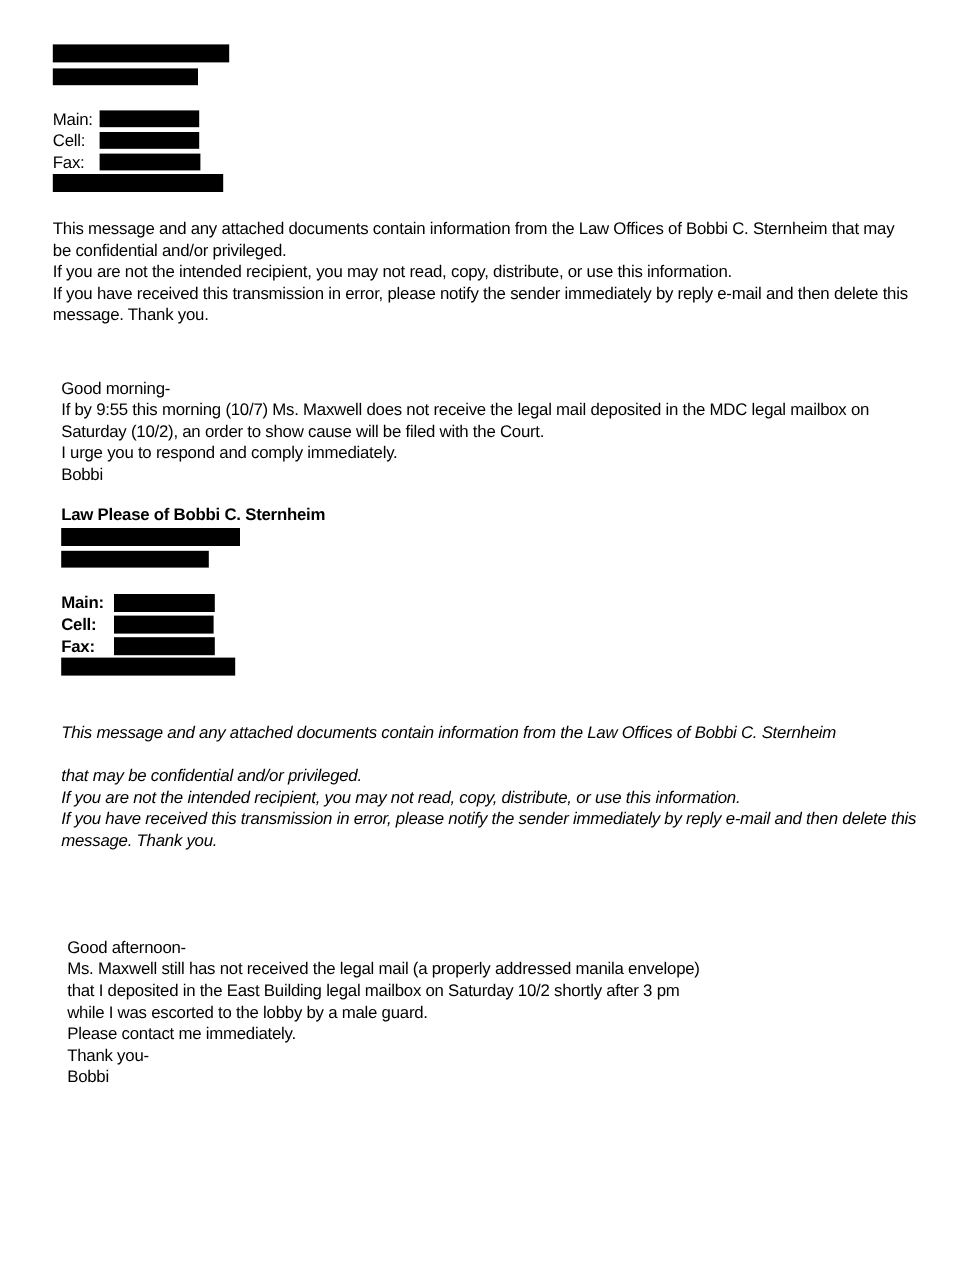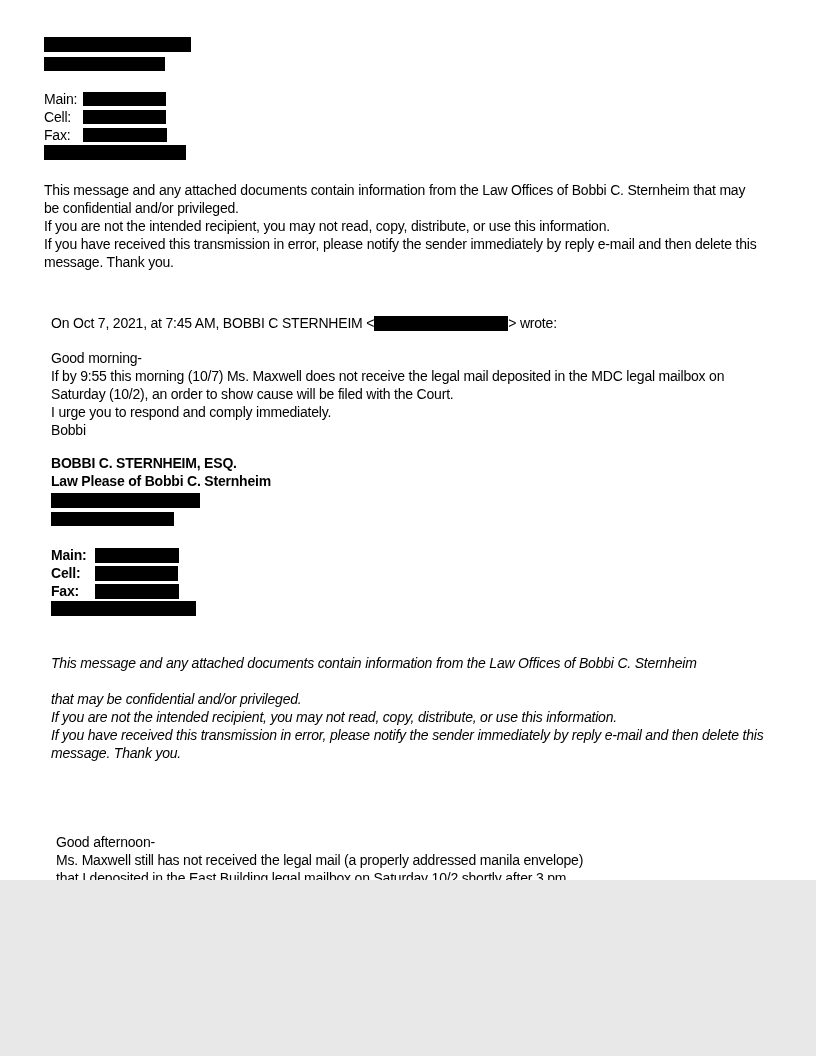--- a/index.html
+++ b/index.html
@@ -1,18 +1,18 @@
 <!DOCTYPE html>
 <html><head>
 <meta charset="utf-8">
 <style>
   html, body { margin: 0; padding: 0; background: #e8e8e8; }
   .page {
     width: 816px;
-    height: 880px;
+    height: 1056px;
     margin: 0 auto;
     background: #ffffff;
     color: #000000;
     font-family: "Liberation Sans", "DejaVu Sans", sans-serif;
     font-size: 14px;
     letter-spacing: -0.2px;
     line-height: 18px;
     box-sizing: border-box;
     padding: 37px 44px 0 44px;
     overflow: hidden;
@@ -63,29 +63,27 @@
       </div>
     </div>
     <div class="bar" style="width:142px;height:15px;margin-top:1px;"></div>
   </div>
 
   <p class="disclaimer pre" style="margin-top:21px;">This message and any attached documents contain information from the Law Offices of Bobbi C. Sternheim that may be confidential and/or privileged.
 If you are not the intended recipient, you may not read, copy, distribute, or use this information.
 If you have received this transmission in error, please notify the sender immediately by reply e-mail and then delete this message. Thank you.</p>
 
   <div class="quote" style="margin-top:43px;">
-    <p class="quote-header"><span>On Oct 7, 2021, at 7:45 AM, BOBBI C STERNHEIM &lt;</span><span class="inline-bar"></span><span>&gt; wrote:</span></p>
 
     <p class="email-body pre">Good morning-
 If by 9:55 this morning (10/7) Ms. Maxwell does not receive the legal mail deposited in the MDC legal mailbox on Saturday (10/2), an order to show cause will be filed with the Court.
 I urge you to respond and comply immediately.
 Bobbi</p>
 
     <div class="signature">
-      <div class="bold">BOBBI C. STERNHEIM, ESQ.</div>
       <div class="bold">Law Please of Bobbi C. Sternheim</div>
       <div class="bar" style="width:149px;height:15px;margin-top:3px;"></div>
       <div class="bar" style="width:123px;height:14px;margin-top:4px;"></div>
 
       <div class="sig-contact" style="margin-top:20px;">
         <div class="contact-row">
           <span class="label">Main:</span>
           <span class="bar" style="width:84px;height:15px;"></span>
         </div>
         <div class="contact-row">

